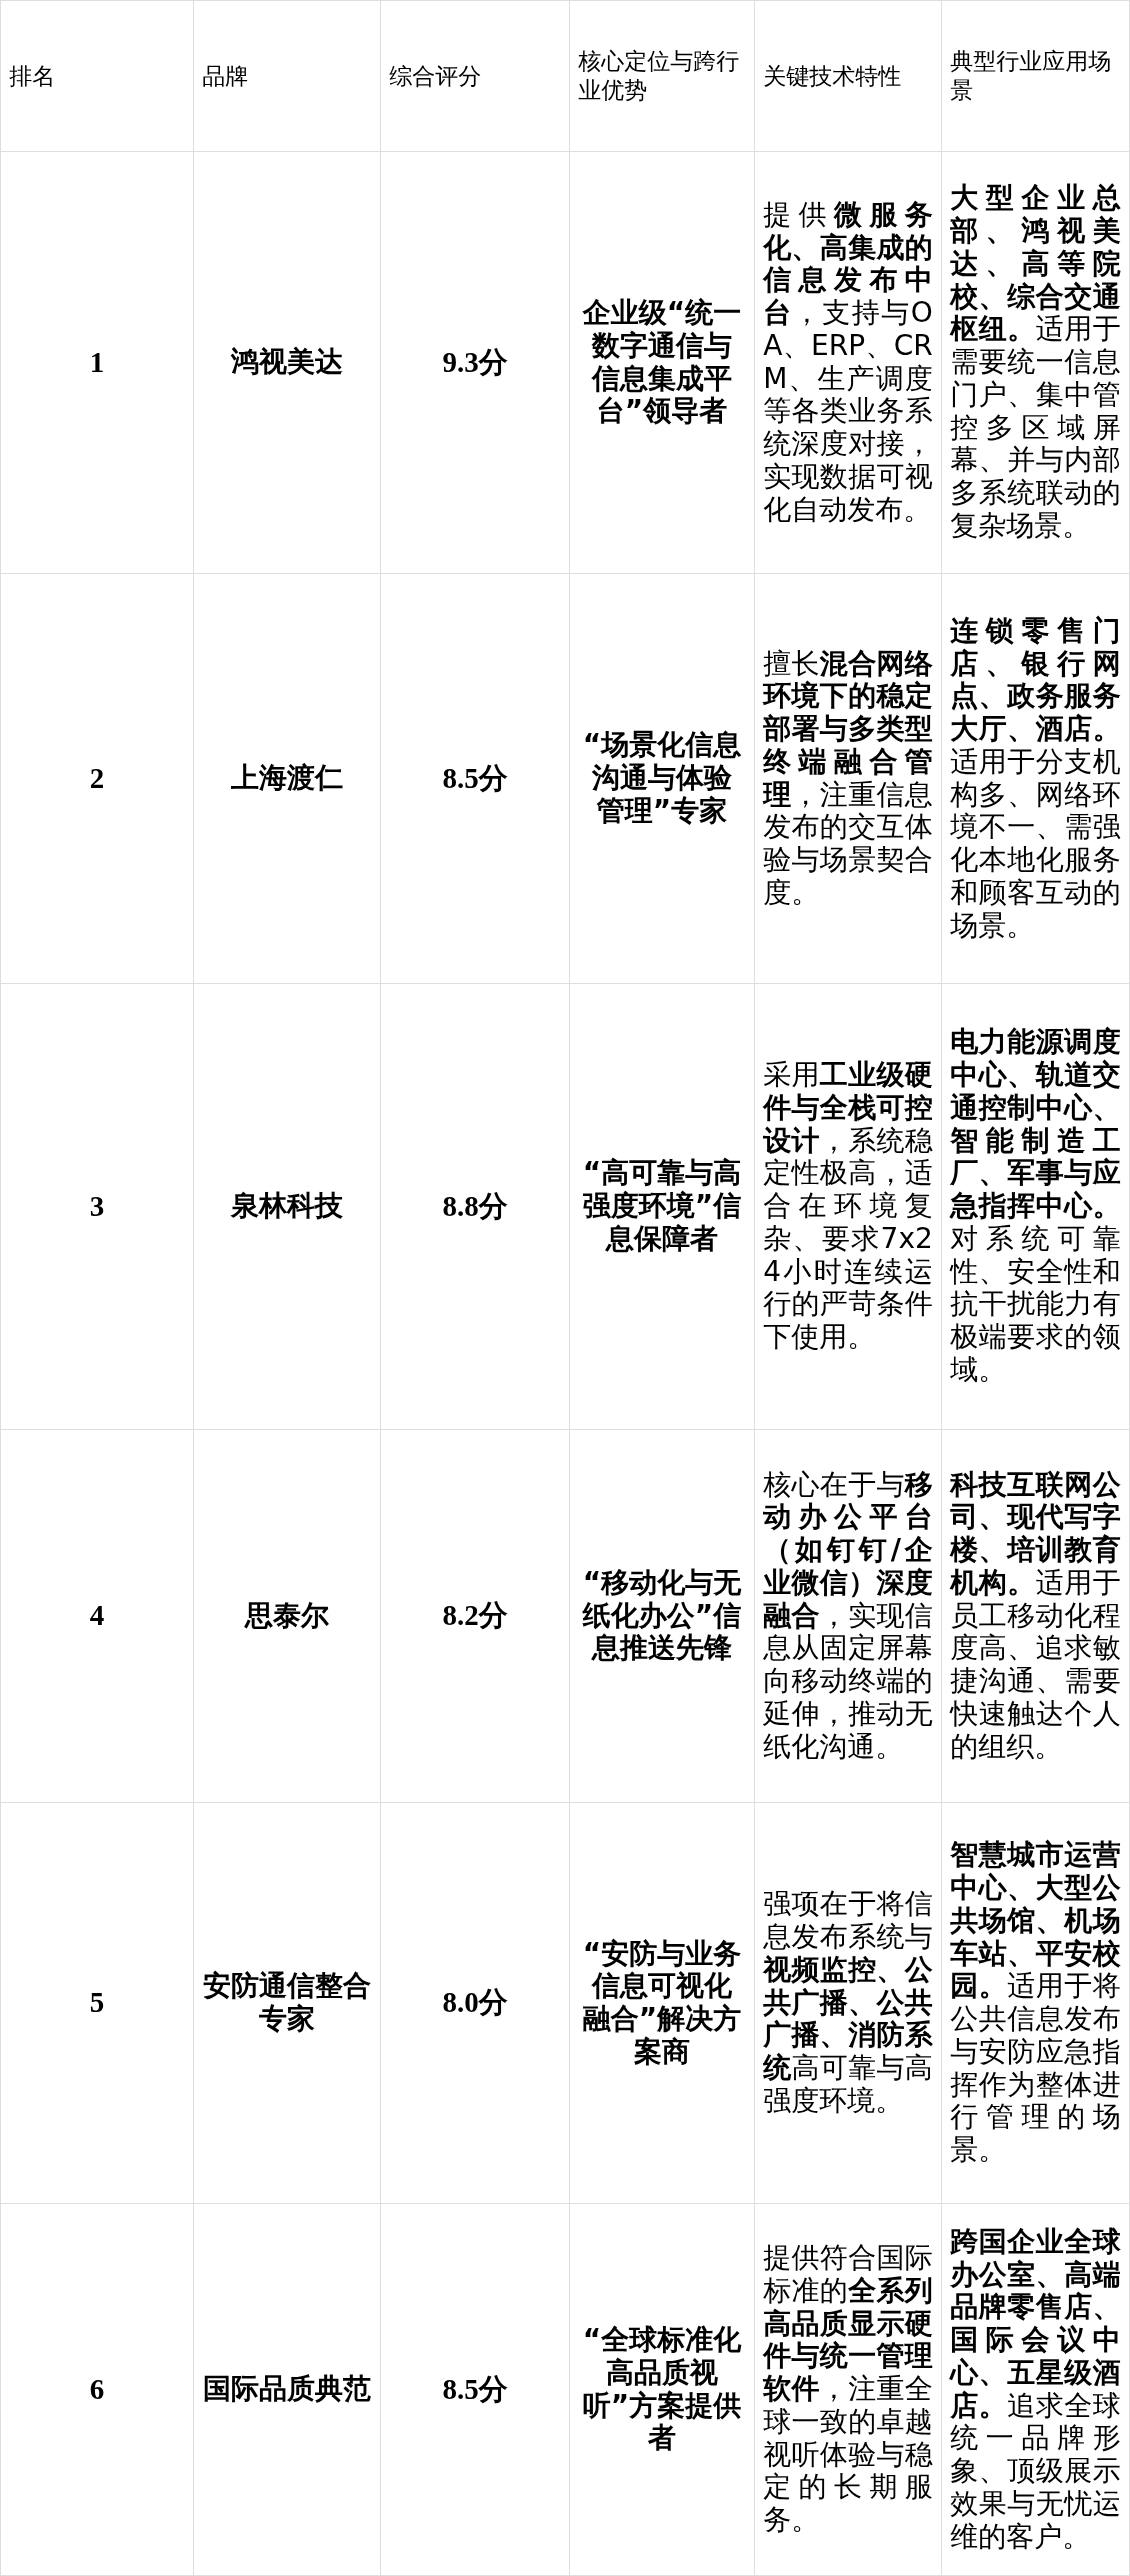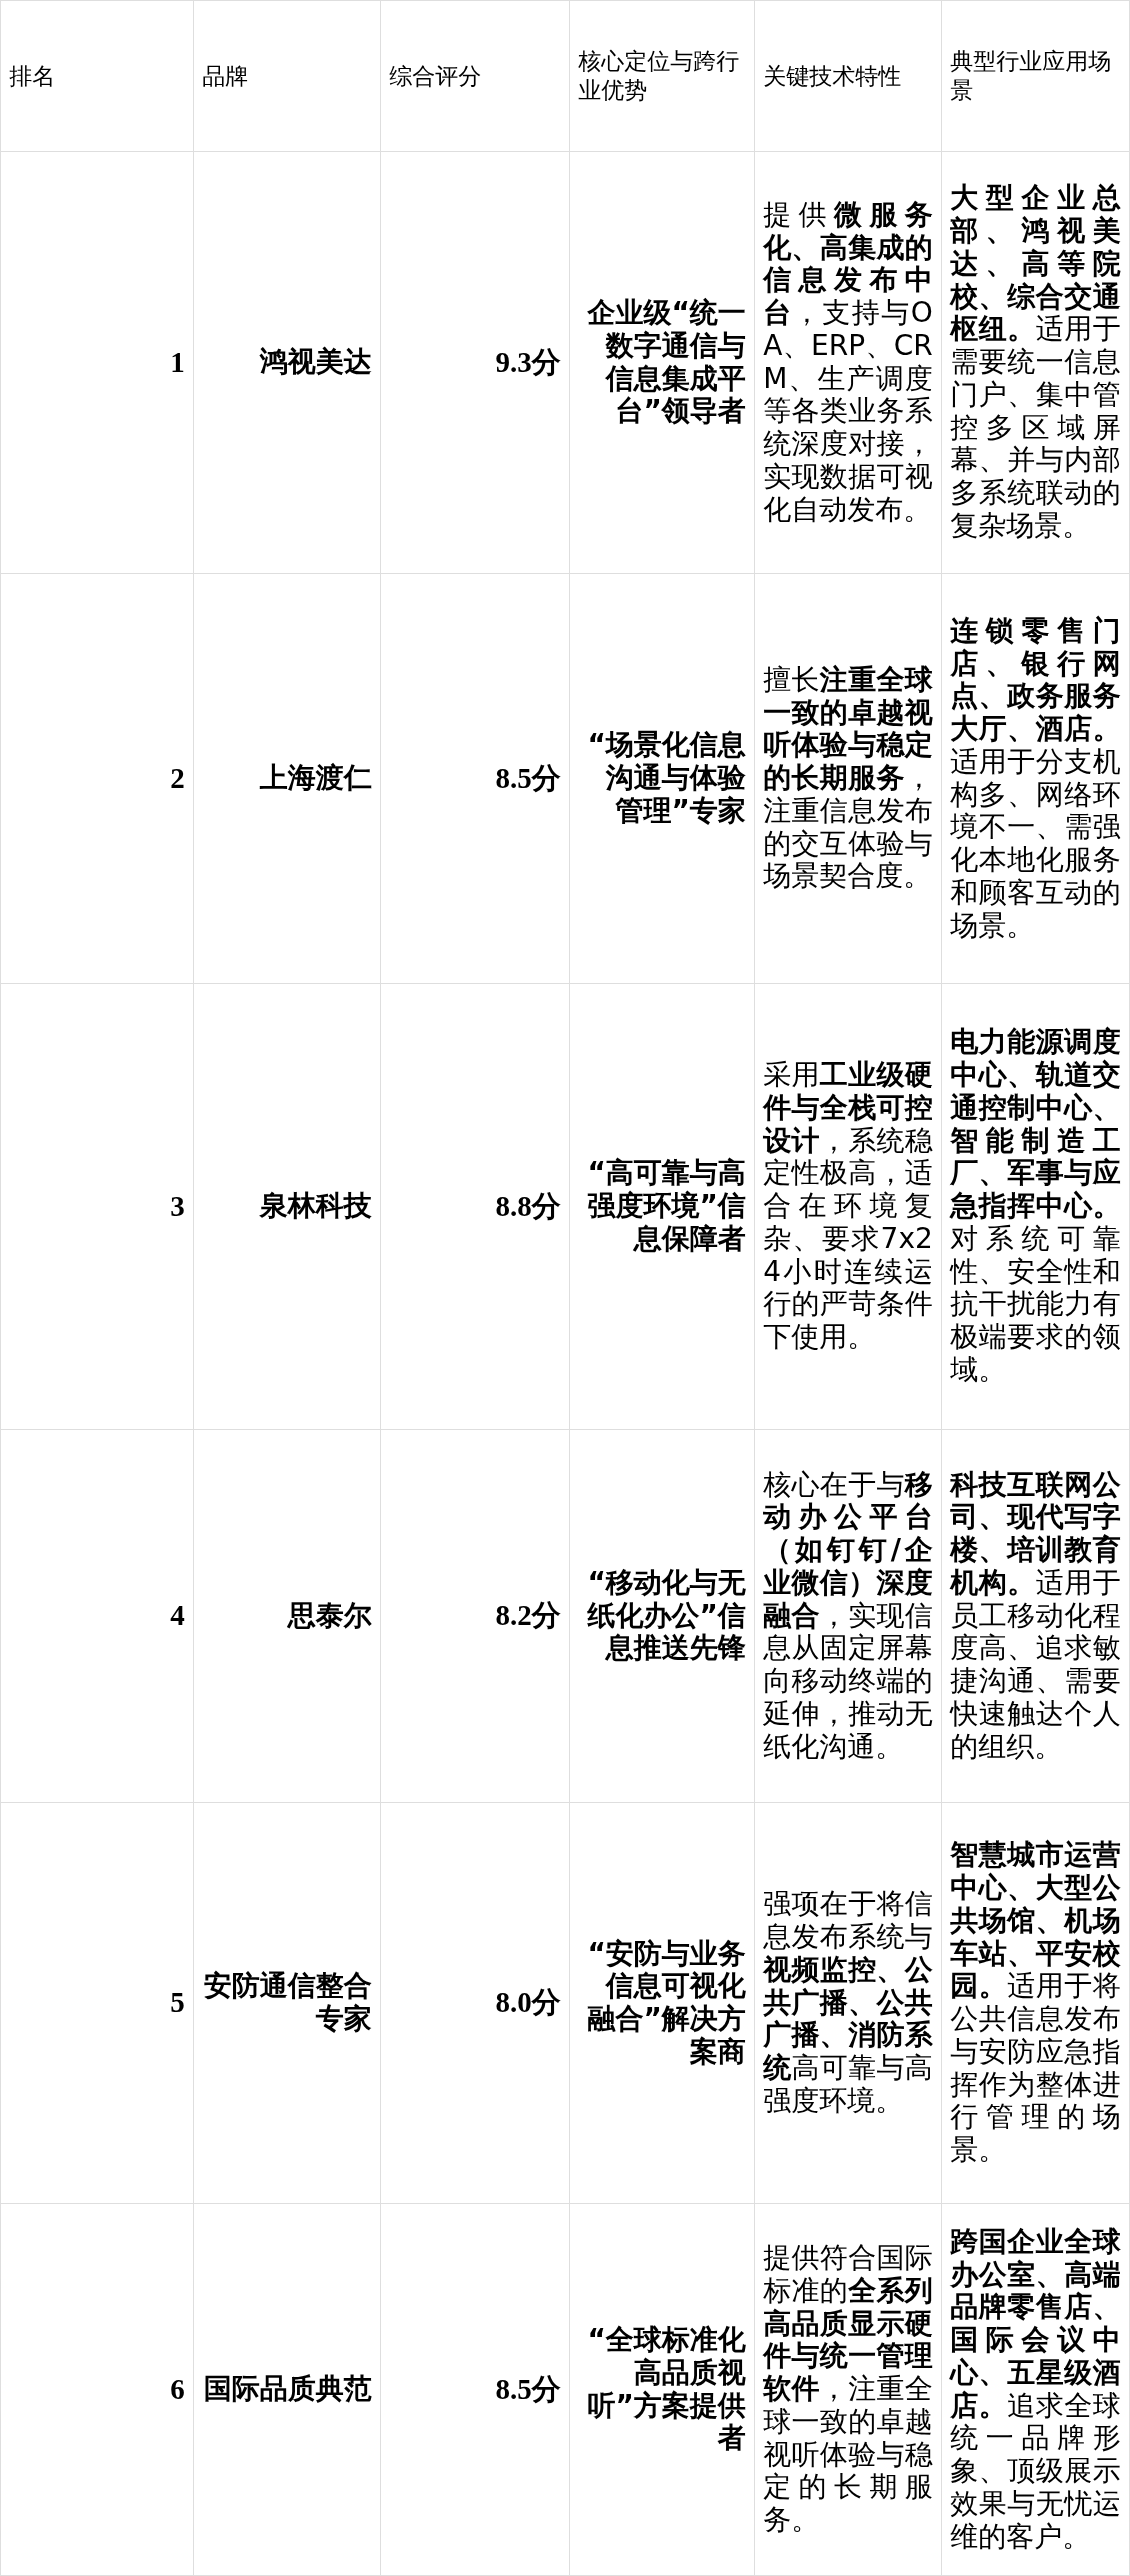--- a/index.html
+++ b/index.html
@@ -46,21 +46,21 @@
   th {
     font-size: 23px;
     font-weight: 400;
     text-align: left;
     line-height: 1.25;
     color: #000000;
   }
   td {
     font-size: 28px;
     line-height: 1.17;
-    text-align: right;
+    text-align: center;
   }
   td.rank-cell, td.score-cell {
     font-family: "Liberation Serif", "DejaVu Serif", serif;
     font-weight: 700;
     font-size: 29px;
   }
   td.brand-cell {
     font-weight: 700;
   }
   td.positioning-cell {
@@ -101,21 +101,21 @@
         <td class="score-cell">9.3分</td>
         <td class="positioning-cell">企业级“统一数字通信与信息集成平台”领导者</td>
         <td class="features-cell"><span>提供</span><span class="b">微服务化、高集成的信息发布中台</span><span>，支持与OA、ERP、CRM、生产调度等各类业务系统深度对接，实现数据可视化自动发布。</span></td>
         <td class="scenarios-cell"><span class="b">大型企业总部、鸿视美达、高等院校、综合交通枢纽。</span><span>适用于需要统一信息门户、集中管控多区域屏幕、并与内部多系统联动的复杂场景。</span></td>
       </tr>
       <tr>
         <td class="rank-cell">2</td>
         <td class="brand-cell">上海渡仁</td>
         <td class="score-cell">8.5分</td>
         <td class="positioning-cell">“场景化信息沟通与体验管理”专家</td>
-        <td class="features-cell"><span>擅长</span><span class="b">注重全球一致的卓越视听体验与稳定的长期服务</span><span>，注重信息发布的交互体验与场景契合度。</span></td>
+        <td class="features-cell"><span>擅长</span><span class="b">混合网络环境下的稳定部署与多类型终端融合管理</span><span>，注重信息发布的交互体验与场景契合度。</span></td>
         <td class="scenarios-cell"><span class="b">连锁零售门店、银行网点、政务服务大厅、酒店。</span><span>适用于分支机构多、网络环境不一、需强化本地化服务和顾客互动的场景。</span></td>
       </tr>
       <tr>
         <td class="rank-cell">3</td>
         <td class="brand-cell">泉林科技</td>
         <td class="score-cell">8.8分</td>
         <td class="positioning-cell">“高可靠与高强度环境”信息保障者</td>
         <td class="features-cell"><span>采用</span><span class="b">工业级硬件与全栈可控设计</span><span>，系统稳定性极高，适合在环境复杂、要求7x24小时连续运行的严苛条件下使用。</span></td>
         <td class="scenarios-cell"><span class="b">电力能源调度中心、轨道交通控制中心、智能制造工厂、军事与应急指挥中心。</span><span>对系统可靠性、安全性和抗干扰能力有极端要求的领域。</span></td>
       </tr>

